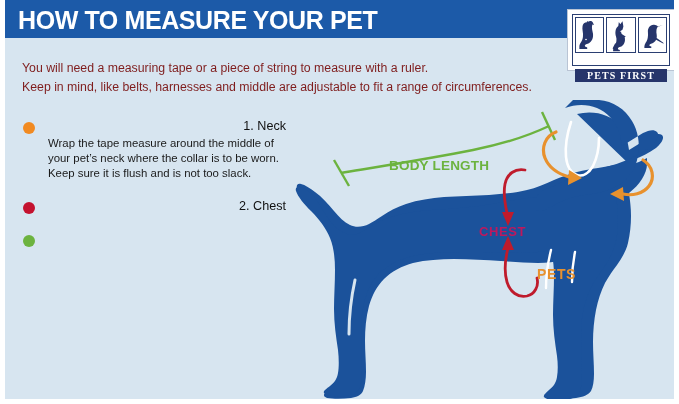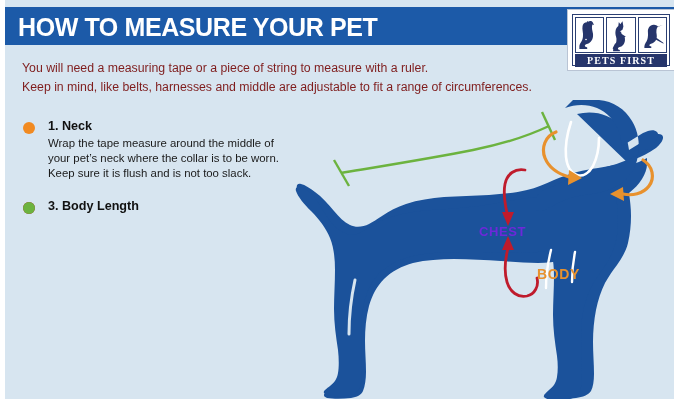--- a/index.html
+++ b/index.html
@@ -19,21 +19,21 @@
     box-sizing: border-box;
     border-left: 5px solid #ffffff;
     border-right: 5px solid #ffffff;
     border-bottom: 5px solid #ffffff;
   }
 
   
   #header-bar {
     position: absolute;
     left: 0px;
-    top: 7px;
+    top: 0;
     width: 669px;
     height: 38px;
     background: #1c5aa8;
   }
   #header-title {
     position: absolute;
     left: 13px;
     top: 7px;
     font-size: 25px;
     font-weight: bold;
@@ -72,21 +72,21 @@
   .logo-dog-box {
     flex: 1;
     border: 1px solid #2b3f72;
     box-sizing: border-box;
     background: #ffffff;
     position: relative;
     overflow: hidden;
   }
   .logo-dog-box svg { display: block; width: 100%; height: 100%; }
   #logo-text {
-    margin-top: 1px;
+    margin-top: 16px;
     height: 13px;
     background: #26356b;
     color: #ffffff;
     font-size: 10px;
     font-weight: bold;
     letter-spacing: 1.1px;
     text-align: center;
     line-height: 13px;
     font-variant: small-caps;
     font-family: "Liberation Serif", serif;
@@ -119,24 +119,25 @@
   .step-bullet {
     position: absolute;
     left: 2px;
     top: 4px;
     width: 12px;
     height: 12px;
     border-radius: 50%;
   }
   .step-title {
     font-size: 12.6px;
-    font-weight: bold;
+    font-weight: normal;
     color: #111111;
     line-height: 17px;
     margin-bottom: 1px;
+    text-align: right;
   }
   .step-body {
     font-size: 11.4px;
     color: #1a1a1a;
     line-height: 15.2px;
   }
 
   
   #diagram {
     position: absolute;
@@ -164,21 +165,21 @@
     left: 244px;
     top: 166px;
     font-size: 14px;
     color: #e8912d;
     letter-spacing: 0.6px;
   }
   #label-chest {
     left: 186px;
     top: 124px;
     font-size: 13px;
-    color: #6d28d9;
+    color: #be185d;
     letter-spacing: 0.6px;
   }
 </style>
 </head>
 <body>
 
 <div id="page">
 
   <div id="header-bar">
     <div id="header-title">HOW TO MEASURE YOUR PET</div>
@@ -216,25 +217,25 @@
   <div id="steps">
 
     <div class="step">
       <span class="step-bullet" style="background:#f18a21"></span>
       <div class="step-title">1. Neck</div>
       <div class="step-body">Wrap the tape measure around the middle of your pet’s neck where the collar is to be worn. Keep sure it is flush and is not too slack.</div>
     </div>
 
     <div class="step">
       <span class="step-bullet" style="background:#c4122f"></span>
+      <div class="step-title">2. Chest</div>
     </div>
 
     <div class="step">
       <span class="step-bullet" style="background:#6cb33f"></span>
-      <div class="step-title">3. Body Length</div>
     </div>
 
   </div>
 
   <div id="diagram">
     <svg width="391" height="304" viewBox="0 0 391 304">
 
       <path fill="#1b529b" d="
         M 284 14
         C 300 10, 318 14, 327 26
@@ -425,17 +426,18 @@
         <path fill="none" stroke="#bf1b2c" stroke-width="2.8" stroke-linecap="round" d="
           M 215 148 C 212 160, 211 172, 214 182
           C 217 192, 225 198, 234 196
           C 242 194, 246 186, 244 178
           "></path>
         <polygon fill="#bf1b2c" points="209,150 215,136 221,150"></polygon>
       </g>
 
     </svg>
 
-    <div class="lbl" id="label-neck">BODY</div>
+    <div class="lbl" id="label-body-length">BODY LENGTH</div>
+    <div class="lbl" id="label-neck">PETS</div>
     <div class="lbl" id="label-chest">CHEST</div>
   </div>
 
 </div>
 
 </body></html>

